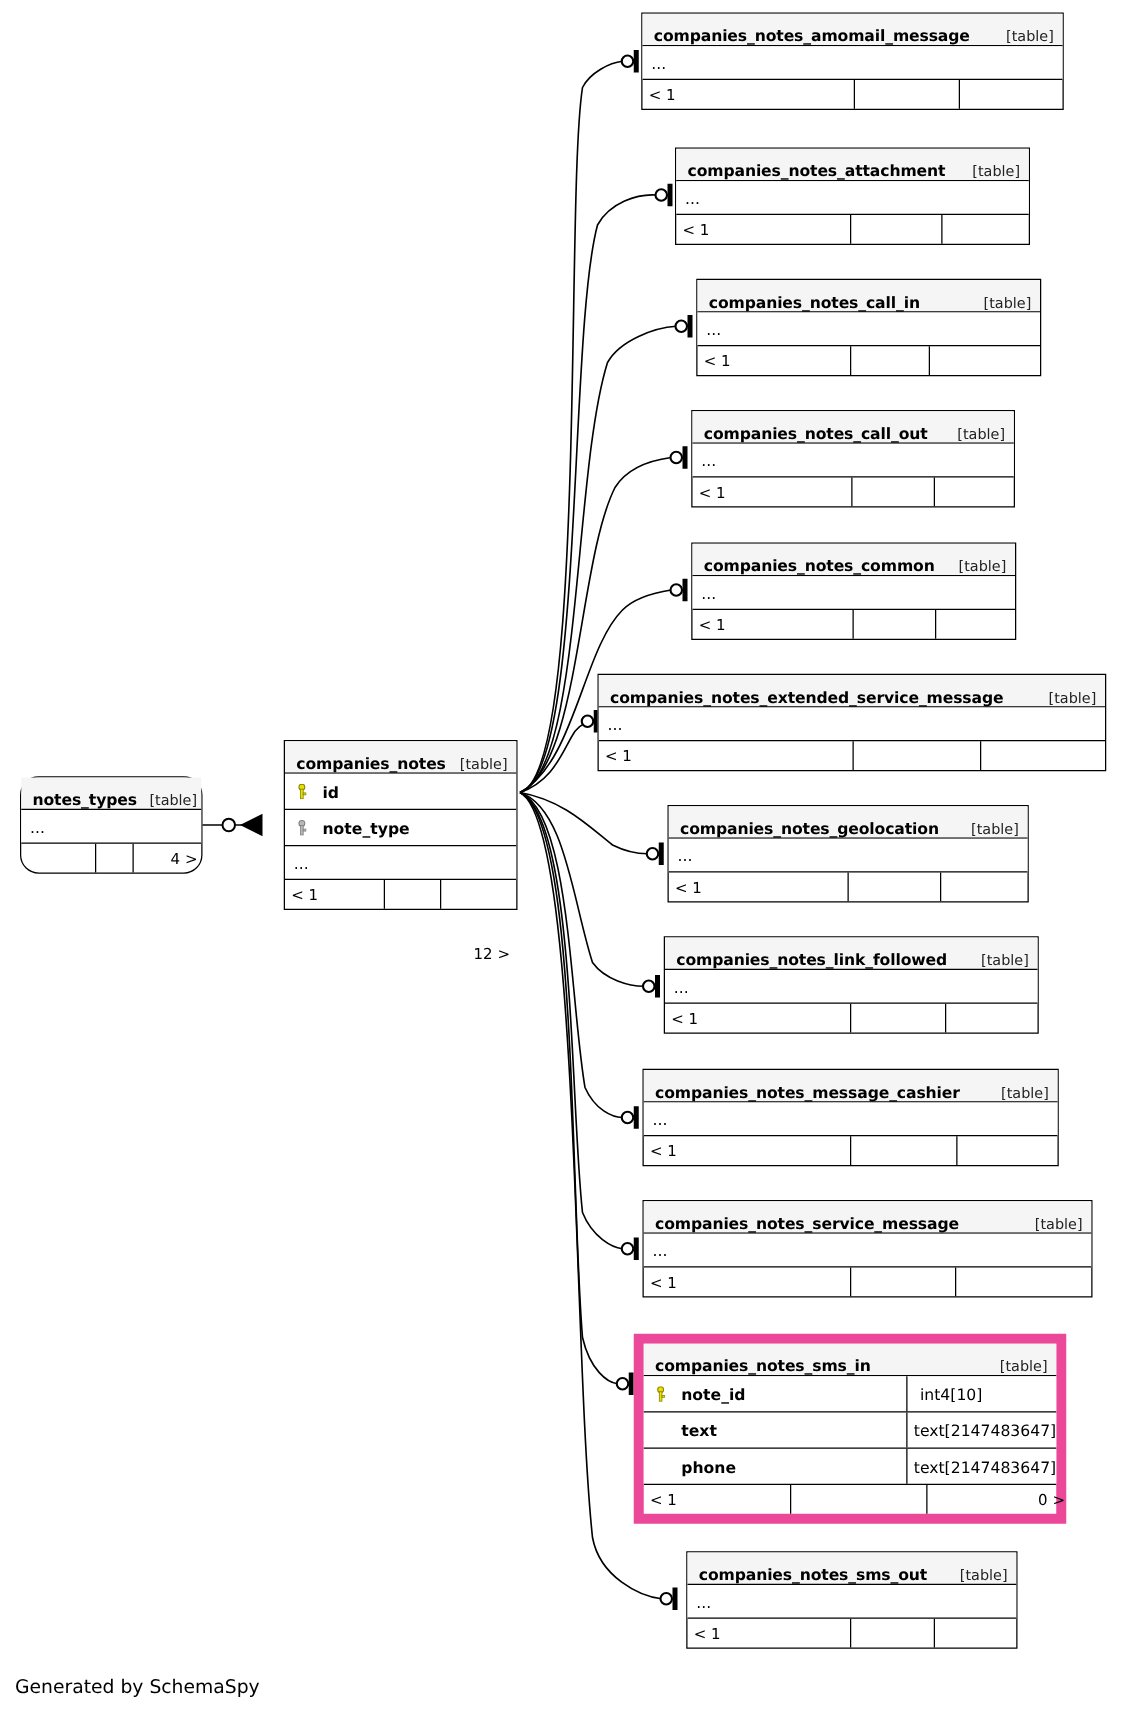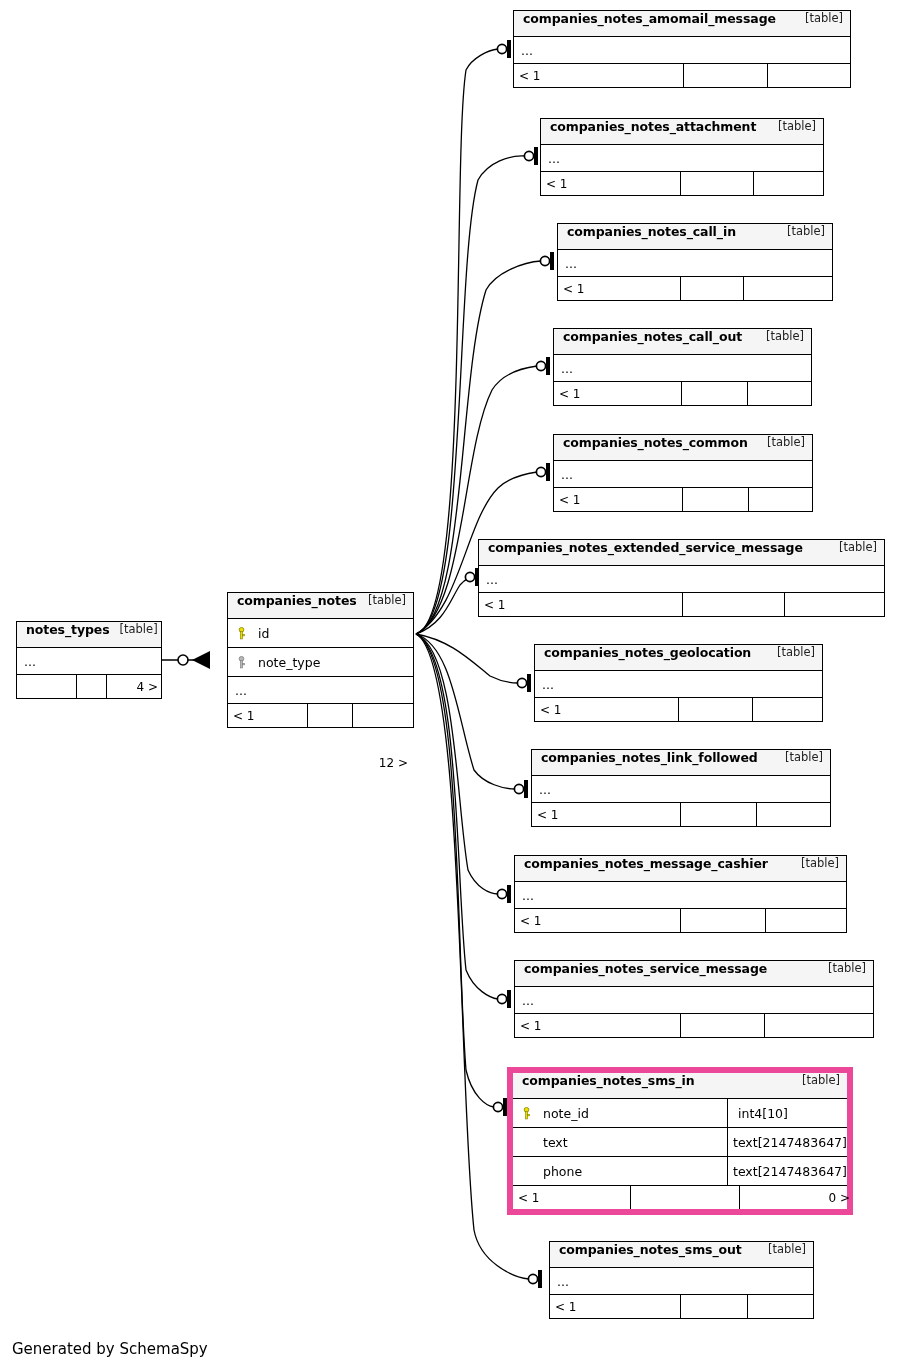--- a/index.html
+++ b/index.html
@@ -27,29 +27,29 @@
   }
   .tbl {
     position: absolute;
     box-sizing: border-box;
     border: 1px solid #000000;
     background: #ffffff;
     font-size: 12.5px;
     color: #000000;
   }
   .tbl.emph {
-    border: 6px solid #ec4899;
+    border: 8px solid #ec4899;
   }
   .tbl-head {
     box-sizing: border-box;
     background: #f5f5f5;
     border-bottom: 1px solid #000000;
     height: 26px;
     display: flex;
-    align-items: flex-start;
+    align-items: flex-end;
     justify-content: space-between;
     padding: 0 7px 0 9px;
     white-space: nowrap;
   }
   .tbl-name {
     font-weight: bold;
     font-size: 12.5px;
     letter-spacing: -0.1px;
   }
   .tbl-kind {
@@ -76,20 +76,21 @@
     width: 26px;
     min-width: 26px;
     display: flex;
     align-items: center;
     justify-content: center;
   }
   .col-nm {
     flex: 1 1 auto;
     padding-left: 4px;
     font-size: 12.5px;
+    font-weight: bold;
   }
   .col-ty {
     box-sizing: border-box;
     border-left: 1px solid #000000;
     padding-left: 5px;
     font-size: 12.5px;
     height: 100%;
     display: flex;
     align-items: center;
   }
@@ -203,21 +204,21 @@
         <rect x="538" y="1270" width="4" height="18" fill="#000000"></rect>
       </g>
       <g>
         <path d="M162,660 L200,660" fill="none" stroke="#000000" stroke-width="1.3"></path>
         <circle cx="183" cy="660" r="5" fill="#ffffff" stroke="#000000" stroke-width="1.6"></circle>
         <path d="M210,651 L192,660 L210,669 Z" fill="#000000"></path>
       </g>
     </svg>
 
   <div id="tables-layer">
-      <div class="tbl" style="left: 16px; top: 621px; width: 146px;">
+      <div class="tbl" style="left: 16px; top: 621px; width: 146px; border-radius: 15px;">
         <div class="tbl-head">
           <span class="tbl-name">notes_types</span>
           <span class="tbl-kind">[table]</span>
         </div>
         <div class="tbl-body">
           <div class="ellipsis-row">...</div>
         </div>
         <div class="tbl-foot">
           <div class="foot-c foot-l" style="width: 60px; flex: 0 0 60px;"></div>
           <div class="foot-c foot-l" style="width: 30px; flex: 0 0 30px;"></div>

